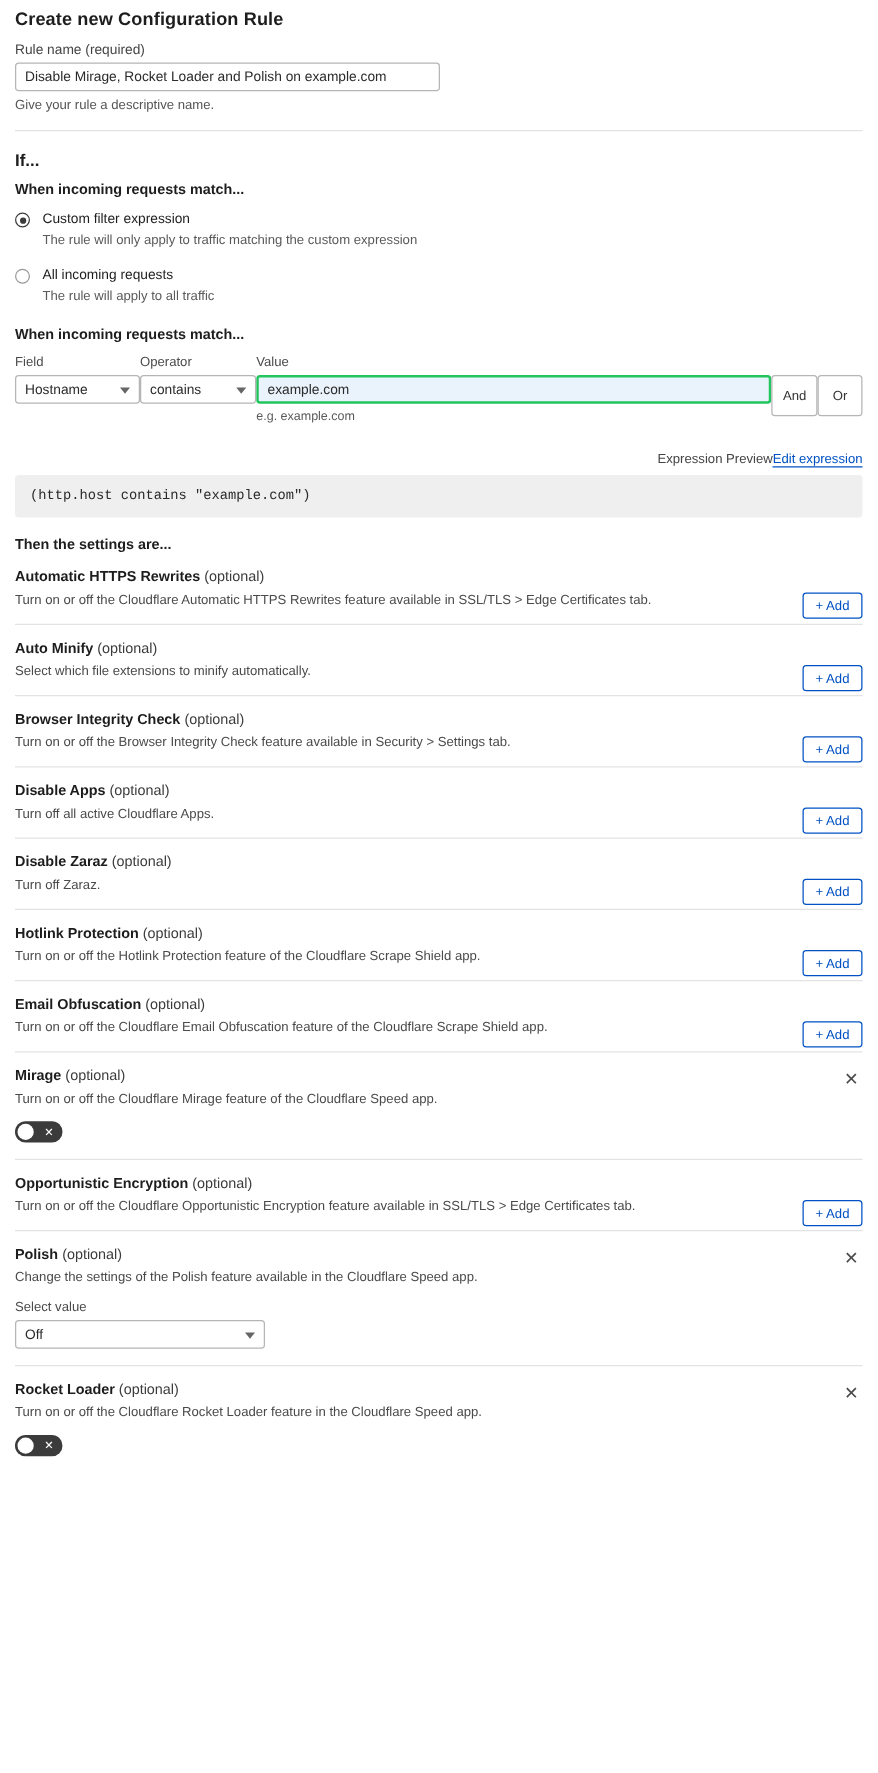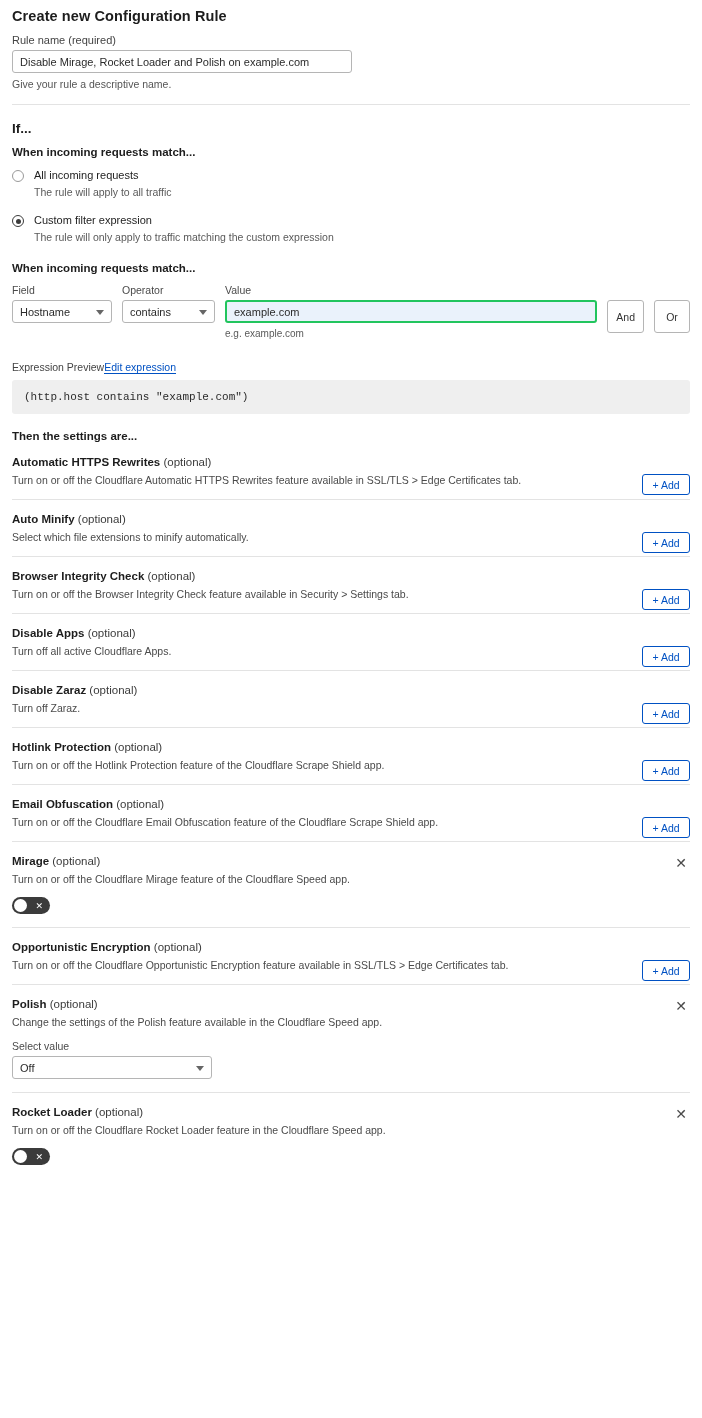--- a/index.html
+++ b/index.html
@@ -96,21 +96,20 @@
   .builder-heading {
     font-size: 11.5px;
     font-weight: bold;
     color: #1d1d1d;
     margin: 18px 0 10px 0;
   }
 
   .builder-row {
     display: flex;
     align-items: flex-start;
-    gap: 10px;
   }
   .col-label {
     font-size: 10.5px;
     color: #4a4a4a;
     margin-bottom: 4px;
   }
 
   .select-box {
     position: relative;
     height: 23px;
@@ -161,21 +160,21 @@
     color: #333;
     display: inline-flex;
     align-items: center;
     justify-content: center;
     padding: 0 8px;
     cursor: pointer;
   }
 
   .expr-head {
     display: flex;
-    justify-content: flex-start;
+    justify-content: flex-end;
     align-items: baseline;
     margin: 22px 0 6px 0;
   }
   .expr-title { font-size: 10.5px; color: #444; }
   .expr-link {
     font-size: 10.5px;
     color: #0051c3;
     text-decoration: none;
     border-bottom: 1px solid #0051c3;
     cursor: pointer;
@@ -294,32 +293,32 @@
     <input class="text-input" value="Disable Mirage, Rocket Loader and Polish on example.com" style="">
     <div class="helper-text">Give your rule a descriptive name.</div>
   </div>
 
   <hr class="hr">
 
   <div class="section-if">If...</div>
   <div class="sub-heading">When incoming requests match...</div>
 
   <div class="radio-row">
+    <span class="radio-mark checked"></span>
+    <span class="radio-texts">
+      <span class="radio-title" style="display:block;">Custom filter expression</span>
+      <span class="radio-desc" style="display:block;">The rule will only apply to traffic matching the custom expression</span>
+    </span>
+  </div>
+
+  <div class="radio-row">
     <span class="radio-mark"></span>
     <span class="radio-texts">
       <span class="radio-title" style="display:block;">All incoming requests</span>
       <span class="radio-desc" style="display:block;">The rule will apply to all traffic</span>
-    </span>
-  </div>
-
-  <div class="radio-row">
-    <span class="radio-mark checked"></span>
-    <span class="radio-texts">
-      <span class="radio-title" style="display:block;">Custom filter expression</span>
-      <span class="radio-desc" style="display:block;">The rule will only apply to traffic matching the custom expression</span>
     </span>
   </div>
 
   <div class="builder-heading">When incoming requests match...</div>
 
   <div class="builder-row">
     <div class="field-col">
       <div class="col-label">Field</div>
       <div class="select-box">
         <span>Hostname</span>

